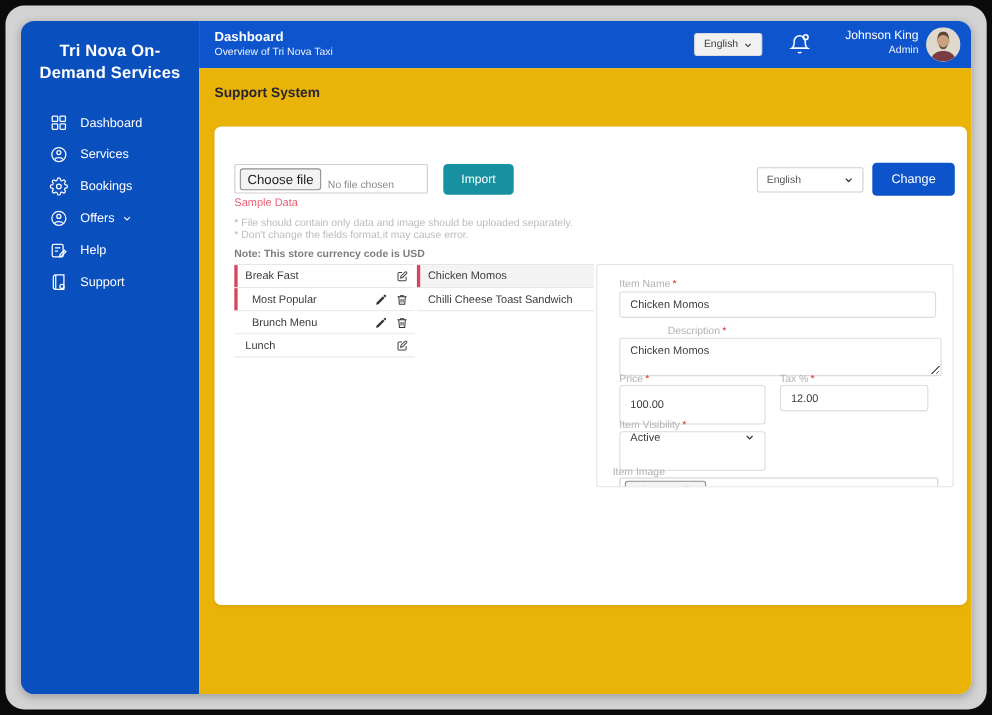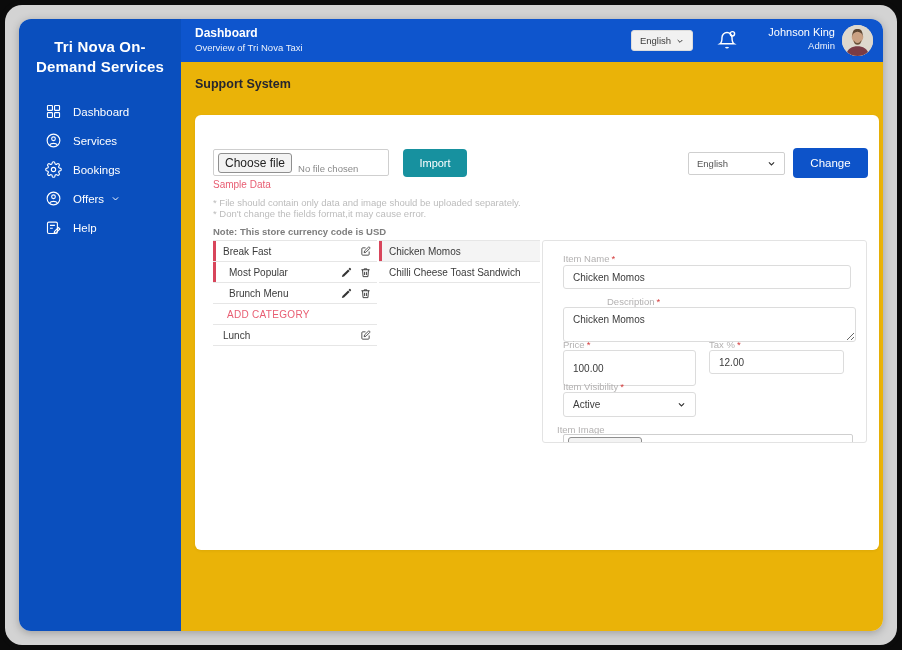--- a/index.html
+++ b/index.html
@@ -66,21 +66,21 @@
   .form-panel { position:absolute; left:347px; top:125px; width:325px; height:203px; border:1px solid #e3e3e3; border-radius:3px; background:#fff; overflow:hidden; }
   .f-label { position:absolute; font-size:9.5px; color:#b3b1b1; }
   .req { color:#d43b3b; margin-left:2px; }
   .text-input { position:absolute; border:1px solid #dcdcdc; border-radius:3px; font-size:10px; color:#3b3b3b; padding:0 9px; font-family:inherit; background:#fff; }
   textarea.text-input { padding-top:6px; resize:vertical; line-height:1.2; }
   .lab-name { left:20px; top:12px; } .inp-name { left:20px; top:24px; width:288px; height:24px; }
   .lab-desc { left:20px; top:55px;margin-left:44px; } .inp-desc { left:20px; top:66px; width:293px; height:35px; }
   .lab-price { left:20px; top:98px; } .inp-price { left:20px; top:109px; width:133px; height:36px; }
   .lab-tax { left:166px; top:98px; } .inp-tax { left:166px; top:109px; width:135px; height:24px; }
   .lab-vis { left:20px; top:140px; }
-  .vis-select { position:absolute; left:20px; top:151px; width:133px; height:25px; border:1px solid #dcdcdc; border-radius:3px; display:flex; align-items:center; justify-content:space-between; padding:0 9px; font-size:10px; color:#3b3b3b; cursor:pointer; background:#fff; }
+  .vis-select { position:absolute; left:20px; top:151px; width:133px; height:36px; border:1px solid #dcdcdc; border-radius:3px; display:flex; align-items:flex-start; justify-content:space-between; padding:0 9px; font-size:10px; color:#3b3b3b; cursor:pointer; background:#fff; }
   .lab-img { left:14px; top:183px; }
   .img-file { left:20px; top:193px; width:290px; height:26px; }
   svg { display:block; }
 </style>
 </head>
 <body>
 
 <div class="frame">
 <div class="desktop">
 <div class="window">
@@ -135,20 +135,30 @@
       </div>
       <div class="nav-item">
         <span class="nav-icon">
           <svg viewBox="0 0 24 24" fill="none" stroke="#fff" stroke-width="1.6">
                   <rect x="3.5" y="4.5" width="14" height="16" rx="2"></rect>
                   <path d="M7 9h7M7 13h4"></path>
                   <path d="M13.5 17.5l5.5-5.5 2 2-5.5 5.5-2.6.6z"></path>
                 </svg>
         </span>
         <span class="nav-label">Help</span>
+      </div>
+      <div class="nav-item">
+        <span class="nav-icon">
+          <svg viewBox="0 0 24 24" fill="none" stroke="#fff" stroke-width="1.6">
+                  <path d="M7.5 2.8h11v18.4h-11a2.6 2.6 0 0 1-2.6-2.6V5.4a2.6 2.6 0 0 1 2.6-2.6z"></path>
+                  <path d="M8 2.8v18.4"></path>
+                  <circle cx="16" cy="17.5" r="2.6"></circle>
+                </svg>
+        </span>
+        <span class="nav-label">Support</span>
       </div>
     </nav>
   </aside>
 
   <header class="topbar">
     <div class="tb-title">Dashboard</div>
     <div class="tb-sub">Overview of Tri Nova Taxi</div>
     <div class="tb-lang">
       <span>English</span>
       <svg width="8" height="8" viewBox="0 0 24 24" fill="none" stroke="#3c3c3c" stroke-width="3">
@@ -244,23 +254,20 @@
             <span>
                     <svg viewBox="0 0 24 24" fill="none" stroke="#333" stroke-width="2">
                       <path d="M3 6h18"></path>
                       <path d="M9 6V4h6v2"></path>
                       <path d="M5.5 6l1.2 15h10.6L18.5 6"></path>
                       <path d="M10 10.5v7M14 10.5v7"></path>
                     </svg>
                   </span>
           </span>
         </div>
-        <div class="row add-row">
-          <span class="lbl">ADD CATEGORY</span>
-        </div>
         <div class="row">
           <span class="lbl">Lunch</span>
           <span class="row-icons">
             <span>
                     <svg viewBox="0 0 24 24" fill="none" stroke="#444" stroke-width="2">
                       <path d="M12 4H6a2 2 0 0 0-2 2v12a2 2 0 0 0 2 2h12a2 2 0 0 0 2-2v-6"></path>
                       <path d="M18.4 2.6a2 2 0 0 1 2.8 2.8L13 13.6l-4 1 1-4z"></path>
                     </svg>
                   </span>
           </span>

